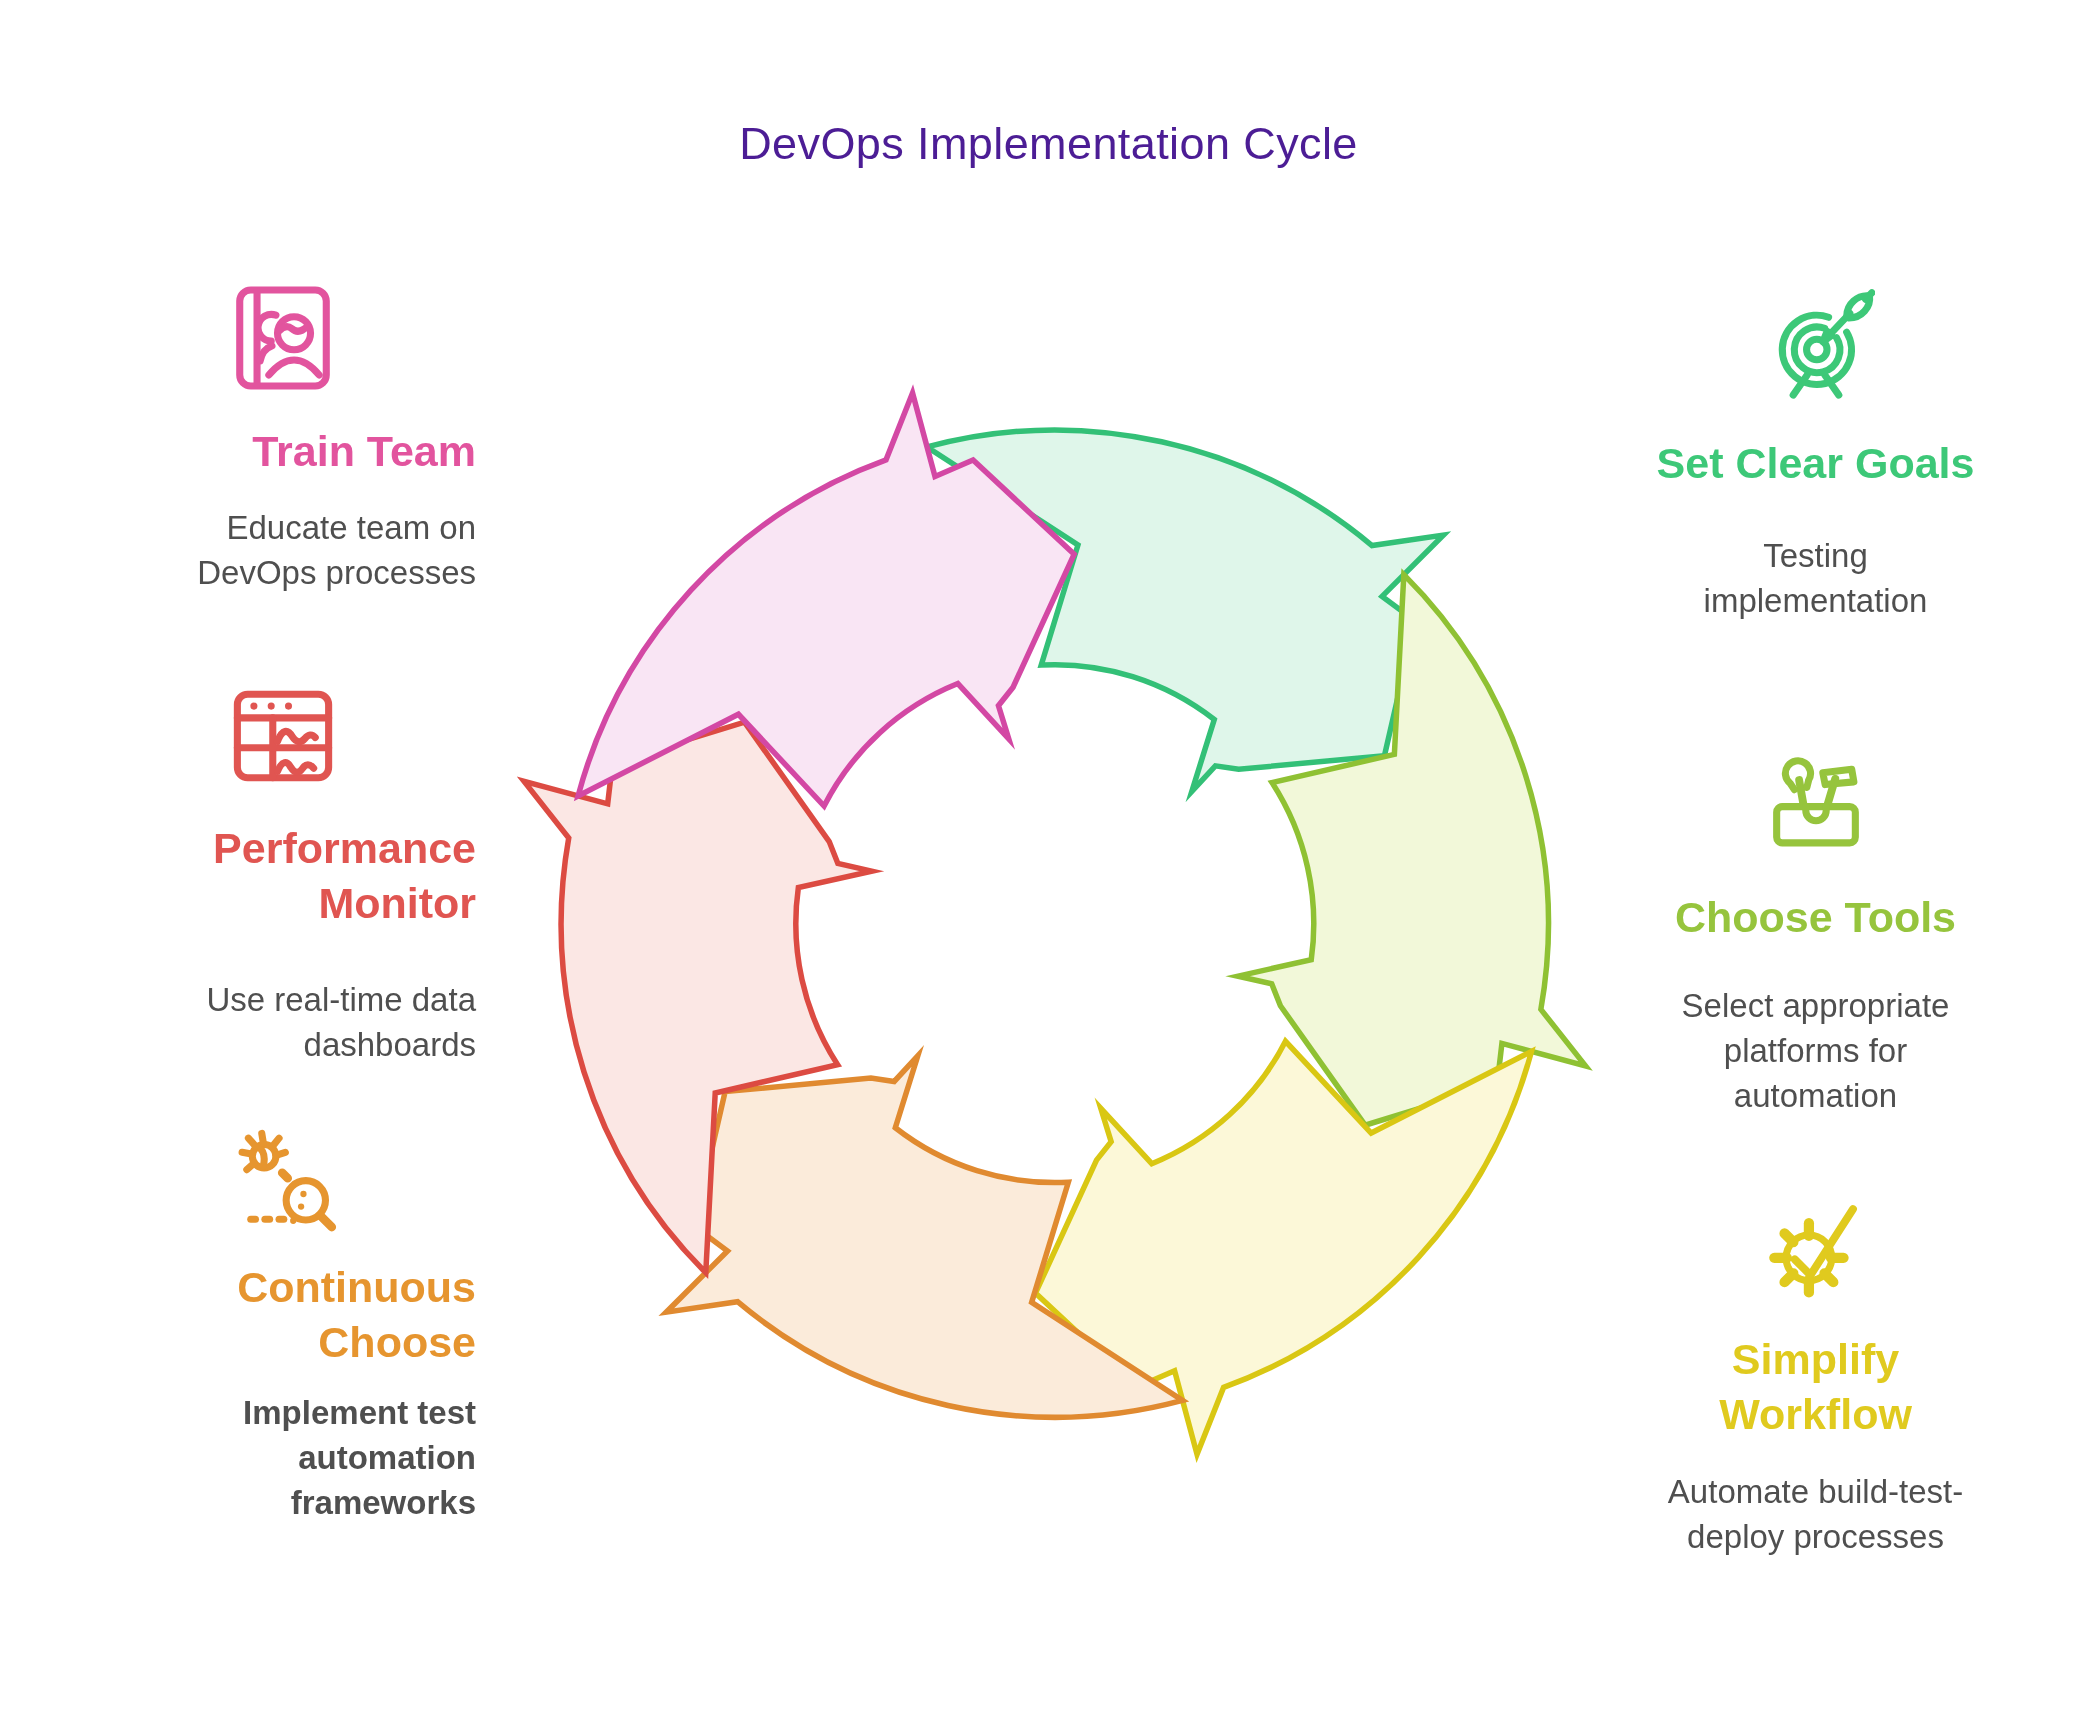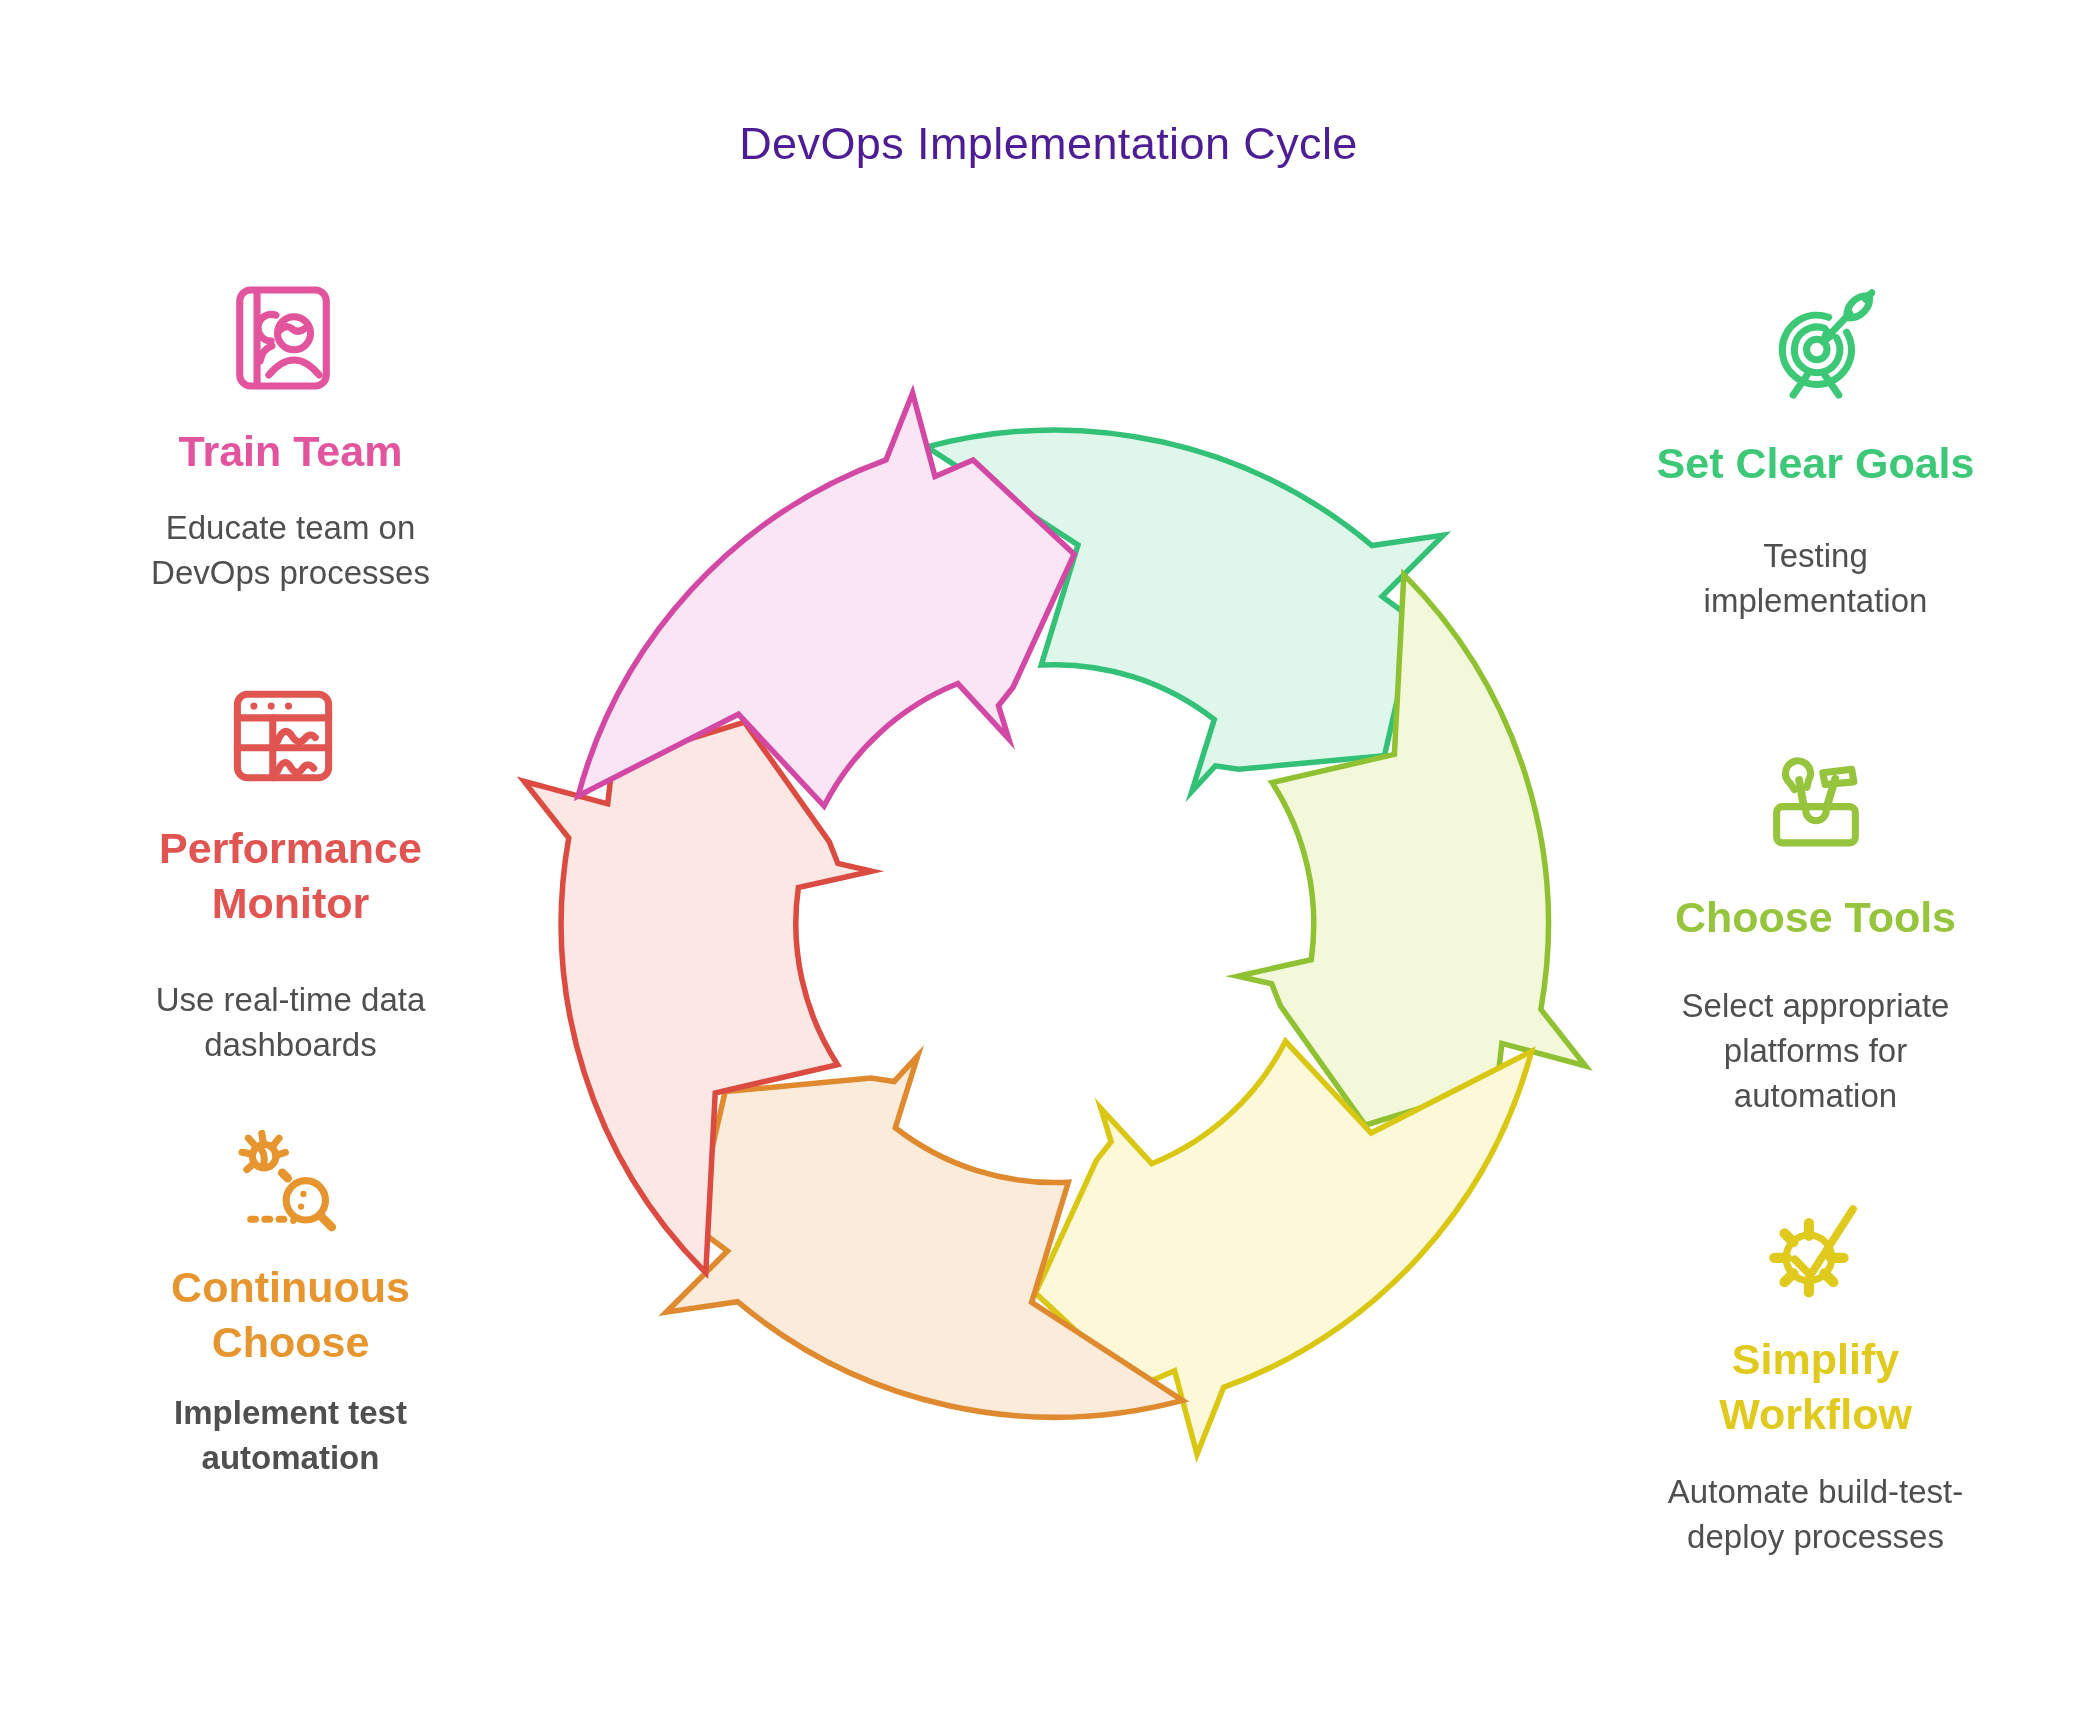--- a/index.html
+++ b/index.html
@@ -26,21 +26,21 @@
     position:absolute;width:409px;text-align:center;
     font-size:43px;font-weight:700;line-height:55px;color:inherit;
   }
   .heading span{display:block;}
   .sub{
     position:absolute;width:409px;text-align:center;
     font-size:33px;font-weight:400;line-height:45px;color:#4f4f4f;
   }
   .sub span{display:block;}
   
-  .col-left .heading,.col-left .sub{left:86px;}
+  .col-left .heading,.col-left .sub{left:67px;text-align:right;}
   .col-left .icon-box{left:224px;}
   
   .col-right .heading,.col-right .sub{left:1611px;}
   .col-right .icon-box{left:1757px;}
 </style>
 </head>
 <body>
 
 <svg id="cycle-svg" width="2097" height="1730" viewBox="0 0 2664 2197">
   <g id="cycle-group">
@@ -125,20 +125,21 @@
         <circle class="icon-fill" cx="88" cy="123" r="4"></circle>
       </svg>
     </div>
     <div class="heading" style="top:1260px;">
       <span>Continuous</span>
       <span>Choose</span>
     </div>
     <div class="sub" style="top:1390px;font-weight:bold;">
       <span>Implement test</span>
       <span>automation</span>
+      <span>frameworks</span>
     </div>
   </div>
 
 </div>
 
 <div class="col-right">
 
   <div style="color: rgb(61, 200, 120);">
     <div class="icon-box" style="top:285px;">
       <svg viewBox="0 0 150 150">

